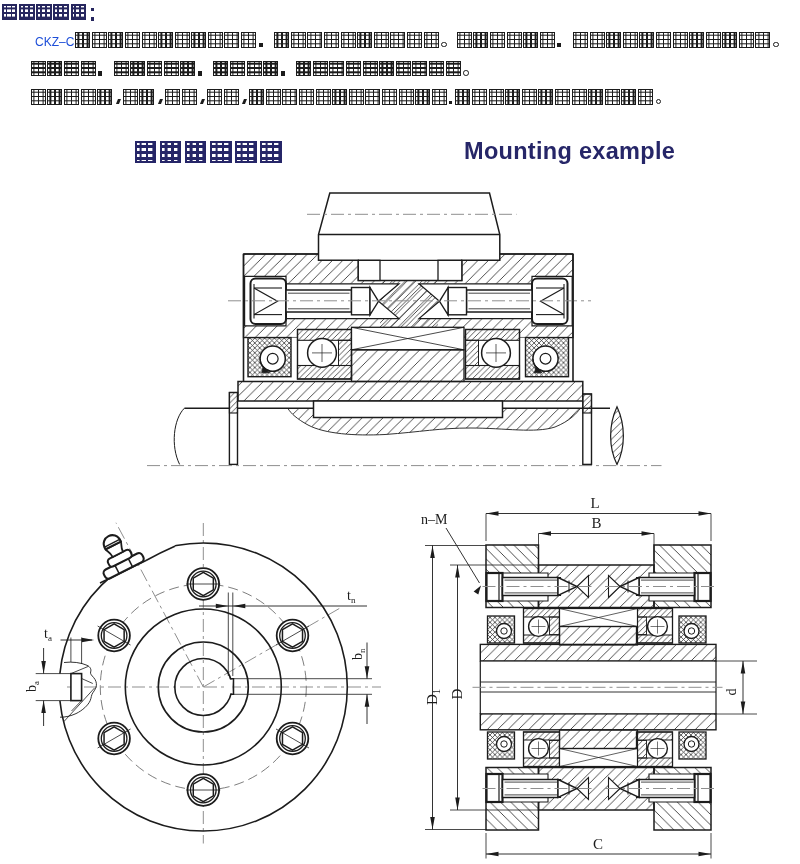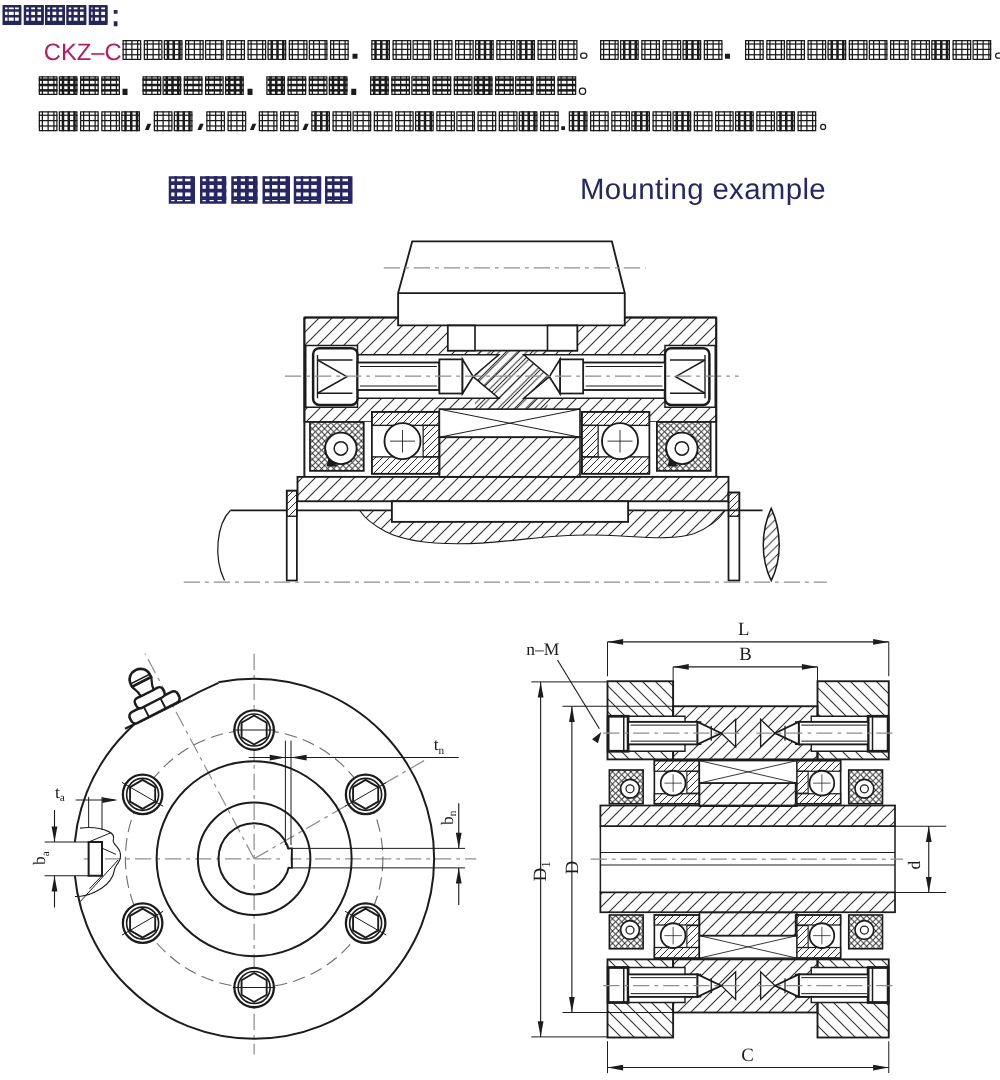--- a/index.html
+++ b/index.html
@@ -15,26 +15,26 @@
 .pd{width:7.4px;height:15.6px;margin:1.2px 0.8px 0}
 .pd:before{content:"";position:absolute;bottom:1px;left:3px;width:2.6px;height:4.8px;background:#1b1b1b;transform:skewX(-22deg)}
 .dot{width:7px;height:15.6px;margin:1.2px 0 0}
 .dot:before{content:"";position:absolute;bottom:1px;left:1.5px;width:2.8px;height:2.8px;background:#1b1b1b}
 .cl{width:8px;height:17px;margin:1.5px 2px 0}
 .cl:before{content:"";position:absolute;top:3px;left:2px;width:3.4px;height:3.4px;background:#26265e}
 .cl:after{content:"";position:absolute;bottom:1px;left:2px;width:3.4px;height:3.4px;background:#26265e}
 .hn{width:15.6px;height:16.6px;border:2px solid #26265e;margin:0.5px 0.8px 0}
 .hn:before{content:"";position:absolute;left:-1px;right:-1px;top:6.8px;height:1.8px;background:#26265e;box-shadow:0 -4.6px #26265e,0 4.6px #26265e}
 .hn:after{content:"";position:absolute;top:-1px;bottom:-1px;left:6.9px;width:1.8px;background:#26265e;box-shadow:-5px 0 #26265e,5px 0 #26265e}
-.lat{font-size:19px;color:#be185d;letter-spacing:0px;margin-right:0px;position:relative;top:0.5px}
+.lat{font-size:12px;color:#1d4ed8;letter-spacing:0px;margin-right:0px;position:relative;top:0.5px}
 .h2,.h2e{position:absolute;white-space:nowrap}
 .hb{width:21.5px;height:22.5px;border:2.6px solid #262668;margin:0.5px 1.8px 0}
 .hb:before{content:"";position:absolute;left:-1.2px;right:-1.2px;top:8.9px;height:2.2px;background:#262668;box-shadow:0 -6px #262668,0 6px #262668}
 .hb:after{content:"";position:absolute;top:-1.2px;bottom:-1.2px;left:9.5px;width:2.2px;background:#262668;box-shadow:-6.4px 0 #262668,6.4px 0 #262668}
-.h2e{font-size:23.5px;font-weight:normal;color:#262668;letter-spacing:0.3px}
+.h2e{font-size:23.5px;font-weight:bold;color:#262668;letter-spacing:0.3px}
 </style></head>
 <body>
 <svg width="800" height="864" viewBox="0 0 800 864" style="position:absolute;left:0;top:0">
 <defs>
 <pattern id="p1" patternUnits="userSpaceOnUse" width="10.4" height="10.4">
  <path d="M0 10.4 L10.4 0 M-2.6 2.6 L2.6 -2.6 M7.8 13 L13 7.8" stroke="#2d2d2d" stroke-width="0.85" fill="none"></path>
 </pattern>
 <pattern id="p2" patternUnits="userSpaceOnUse" width="10.4" height="10.4">
  <path d="M0 0 L10.4 10.4 M7.8 -2.6 L13 2.6 M-2.6 7.8 L2.6 13" stroke="#2d2d2d" stroke-width="0.85" fill="none"></path>
 </pattern>

